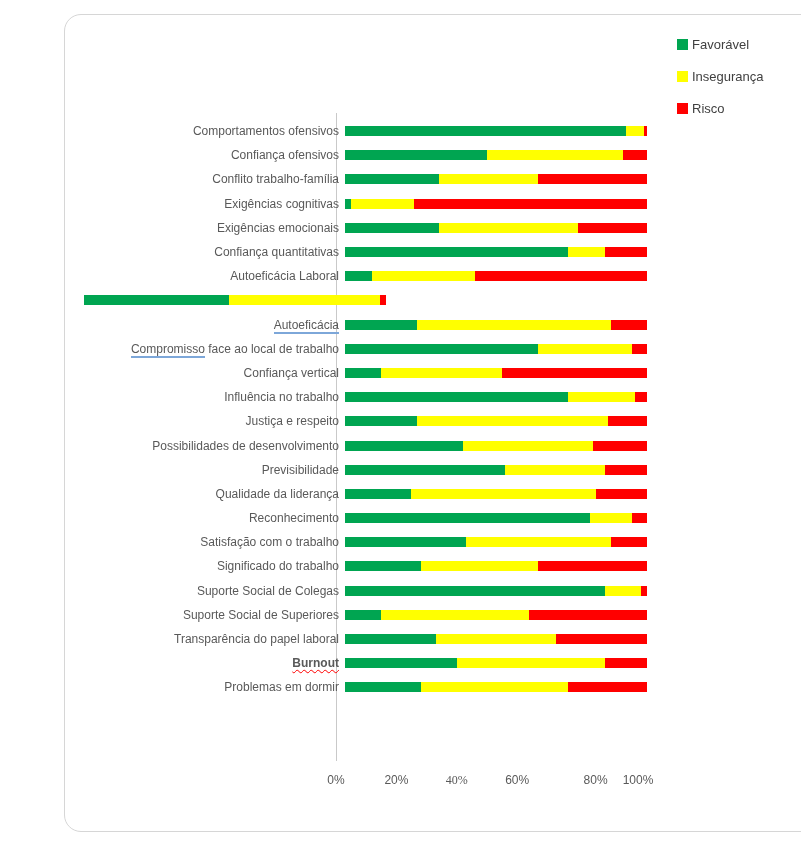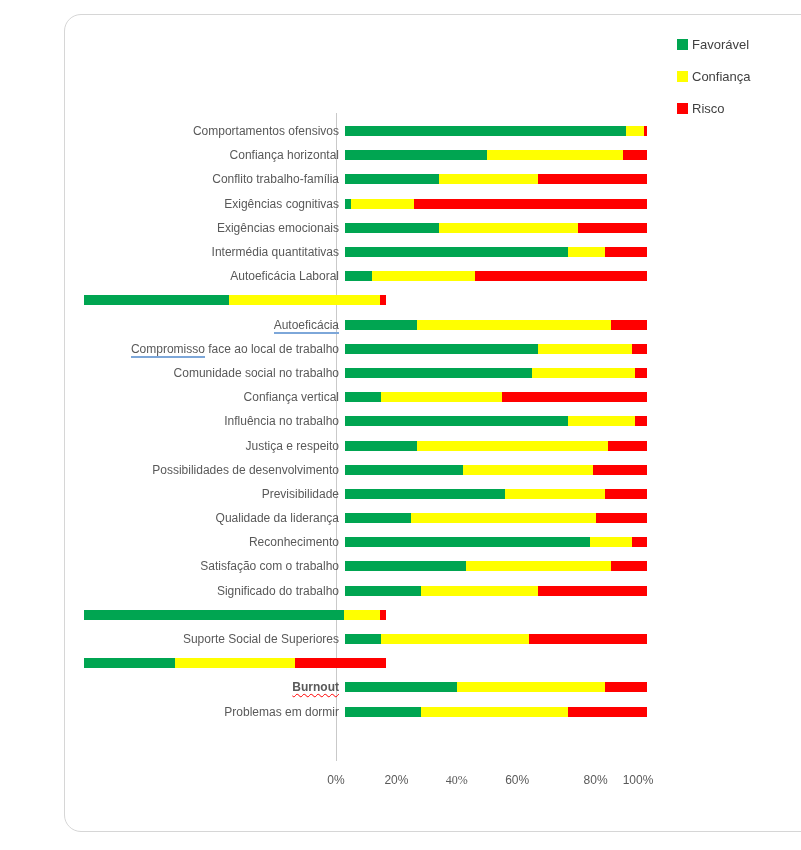--- a/index.html
+++ b/index.html
@@ -106,41 +106,41 @@
 
 <div id="chart-frame">
 
   <div id="legend">
     <div class="legend-item">
       <span class="legend-swatch" style="background: rgb(0, 165, 81);"></span>
       <span>Favorável</span>
     </div>
     <div class="legend-item">
       <span class="legend-swatch" style="background: rgb(255, 255, 0);"></span>
-      <span>Confiança</span>
+      <span>Insegurança</span>
     </div>
     <div class="legend-item">
       <span class="legend-swatch" style="background: rgb(255, 0, 0);"></span>
       <span>Risco</span>
     </div>
   </div>
 
   <div id="y-axis-line"></div>
 
   <div id="rows">
       <div class="chart-row">
         <span class="cat-label">Comportamentos ofensivos</span>
         <div class="bar-track">
           <div class="bar-seg" style="width: 93%; background: rgb(0, 165, 81);"></div>
           <div class="bar-seg" style="width: 6%; background: rgb(255, 255, 0);"></div>
           <div class="bar-seg" style="width: 1%; background: rgb(255, 0, 0);"></div>
         </div>
       </div>
       <div class="chart-row">
-        <span class="cat-label">Confiança horizontal</span>
+        <span class="cat-label">Confiança ofensivos</span>
         <div class="bar-track">
           <div class="bar-seg" style="width: 47%; background: rgb(0, 165, 81);"></div>
           <div class="bar-seg" style="width: 45%; background: rgb(255, 255, 0);"></div>
           <div class="bar-seg" style="width: 8%; background: rgb(255, 0, 0);"></div>
         </div>
       </div>
       <div class="chart-row">
         <span class="cat-label">Conflito trabalho-família</span>
         <div class="bar-track">
           <div class="bar-seg" style="width: 31%; background: rgb(0, 165, 81);"></div>
@@ -158,21 +158,21 @@
       </div>
       <div class="chart-row">
         <span class="cat-label">Exigências emocionais</span>
         <div class="bar-track">
           <div class="bar-seg" style="width: 31%; background: rgb(0, 165, 81);"></div>
           <div class="bar-seg" style="width: 46%; background: rgb(255, 255, 0);"></div>
           <div class="bar-seg" style="width: 23%; background: rgb(255, 0, 0);"></div>
         </div>
       </div>
       <div class="chart-row">
-        <span class="cat-label">Intermédia quantitativas</span>
+        <span class="cat-label">Confiança quantitativas</span>
         <div class="bar-track">
           <div class="bar-seg" style="width: 74%; background: rgb(0, 165, 81);"></div>
           <div class="bar-seg" style="width: 12%; background: rgb(255, 255, 0);"></div>
           <div class="bar-seg" style="width: 14%; background: rgb(255, 0, 0);"></div>
         </div>
       </div>
       <div class="chart-row">
         <span class="cat-label">Autoeficácia Laboral</span>
         <div class="bar-track">
           <div class="bar-seg" style="width: 9%; background: rgb(0, 165, 81);"></div>
@@ -197,28 +197,20 @@
       </div>
       <div class="chart-row">
         <span class="cat-label"><span class="u-blue">Compromisso</span> face ao local de trabalho</span>
         <div class="bar-track">
           <div class="bar-seg" style="width: 64%; background: rgb(0, 165, 81);"></div>
           <div class="bar-seg" style="width: 31%; background: rgb(255, 255, 0);"></div>
           <div class="bar-seg" style="width: 5%; background: rgb(255, 0, 0);"></div>
         </div>
       </div>
       <div class="chart-row">
-        <span class="cat-label">Comunidade social no trabalho</span>
-        <div class="bar-track">
-          <div class="bar-seg" style="width: 62%; background: rgb(0, 165, 81);"></div>
-          <div class="bar-seg" style="width: 34%; background: rgb(255, 255, 0);"></div>
-          <div class="bar-seg" style="width: 4%; background: rgb(255, 0, 0);"></div>
-        </div>
-      </div>
-      <div class="chart-row">
         <span class="cat-label">Confiança vertical</span>
         <div class="bar-track">
           <div class="bar-seg" style="width: 12%; background: rgb(0, 165, 81);"></div>
           <div class="bar-seg" style="width: 40%; background: rgb(255, 255, 0);"></div>
           <div class="bar-seg" style="width: 48%; background: rgb(255, 0, 0);"></div>
         </div>
       </div>
       <div class="chart-row">
         <span class="cat-label">Influência no trabalho</span>
         <div class="bar-track">
@@ -277,35 +269,37 @@
       </div>
       <div class="chart-row">
         <span class="cat-label">Significado do trabalho</span>
         <div class="bar-track">
           <div class="bar-seg" style="width: 25%; background: rgb(0, 165, 81);"></div>
           <div class="bar-seg" style="width: 39%; background: rgb(255, 255, 0);"></div>
           <div class="bar-seg" style="width: 36%; background: rgb(255, 0, 0);"></div>
         </div>
       </div>
       <div class="chart-row">
+        <span class="cat-label">Suporte Social de Colegas</span>
         <div class="bar-track">
           <div class="bar-seg" style="width: 86%; background: rgb(0, 165, 81);"></div>
           <div class="bar-seg" style="width: 12%; background: rgb(255, 255, 0);"></div>
           <div class="bar-seg" style="width: 2%; background: rgb(255, 0, 0);"></div>
         </div>
       </div>
       <div class="chart-row">
         <span class="cat-label">Suporte Social de Superiores</span>
         <div class="bar-track">
           <div class="bar-seg" style="width: 12%; background: rgb(0, 165, 81);"></div>
           <div class="bar-seg" style="width: 49%; background: rgb(255, 255, 0);"></div>
           <div class="bar-seg" style="width: 39%; background: rgb(255, 0, 0);"></div>
         </div>
       </div>
       <div class="chart-row">
+        <span class="cat-label">Transparência do papel laboral</span>
         <div class="bar-track">
           <div class="bar-seg" style="width: 30%; background: rgb(0, 165, 81);"></div>
           <div class="bar-seg" style="width: 40%; background: rgb(255, 255, 0);"></div>
           <div class="bar-seg" style="width: 30%; background: rgb(255, 0, 0);"></div>
         </div>
       </div>
       <div class="chart-row">
         <span class="cat-label"><span class="u-redwavy">Burnout</span></span>
         <div class="bar-track">
           <div class="bar-seg" style="width: 37%; background: rgb(0, 165, 81);"></div>

